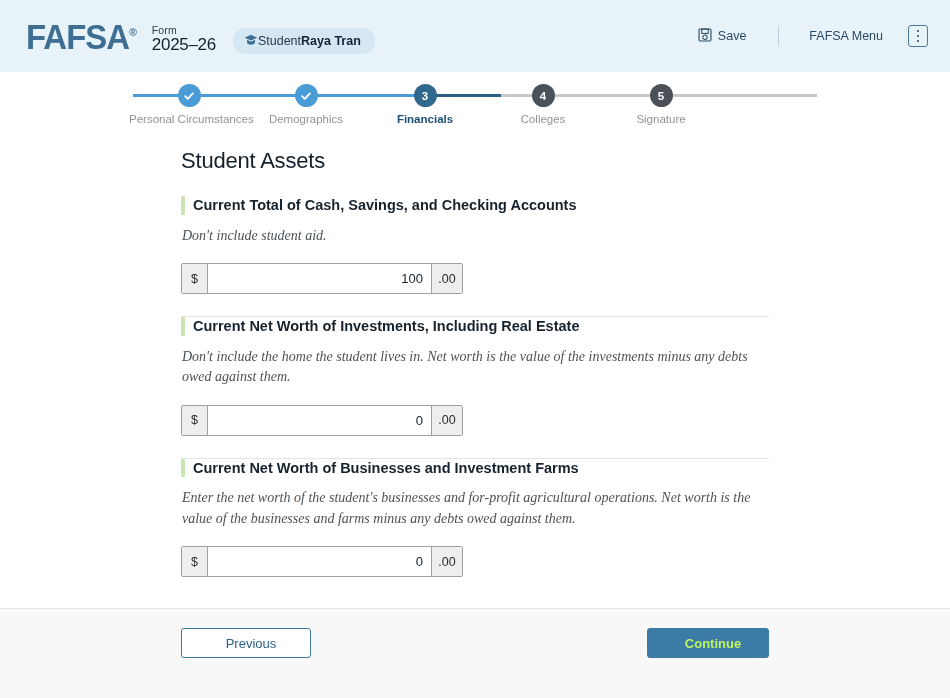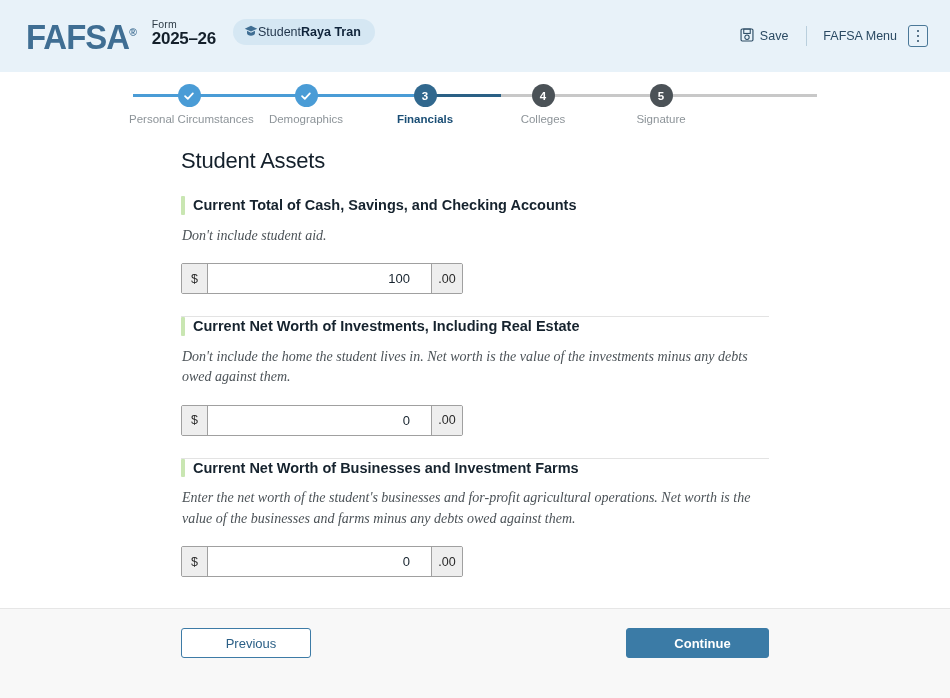--- a/index.html
+++ b/index.html
@@ -15,21 +15,21 @@
   .site-header {
     height: 72px;
     background: #e8f2f9;
     display: flex;
     align-items: center;
     padding: 0 22px 0 26px;
     position: relative;
   }
   .brand-block {
     display: flex;
-    align-items: flex-start;
+    align-items: flex-end;
   }
   .fafsa-wordmark {
     font-family: "Liberation Sans", sans-serif;
     font-weight: bold;
     font-size: 35px;
     letter-spacing: -1px;
     color: #3f6e93;
     line-height: 1;
     position: relative;
     font-stretch: condensed;
@@ -50,21 +50,20 @@
     display: block;
     font-size: 10.5px;
     color: #2e3c47;
     letter-spacing: .1px;
   }
   .form-year .fy-value {
     display: block;
     font-size: 17px;
     color: #14202b;
     letter-spacing: -.3px;
-    font-weight: bold;
   }
 
   .student-chip {
     margin-left: 17px;
     height: 26px;
     display: inline-flex;
     align-items: center;
     gap: 0;
     background: #d5e7f3;
     border-radius: 14px;
@@ -74,21 +73,21 @@
     white-space: nowrap;
   }
   .student-chip .chip-role { color: #1f3349; }
   .student-chip .chip-name { font-weight: bold; color: #10243a; }
   .cap-icon { display: inline-block; width: 14px; height: 13px; }
 
   .header-right {
     margin-left: auto;
     display: flex;
     align-items: center;
-    gap: 2px;
+    gap: 16px;
     font-size: 12.5px;
     color: #2a4a63;
   }
   .save-btn {
     display: inline-flex;
     align-items: center;
     gap: 6px;
     color: #2a4a63;
     padding: 4px 2px;
     cursor: pointer;
@@ -246,21 +245,21 @@
     width: 31px;
     flex: 0 0 31px;
     border-right: none;
     border-left: 1px solid #a0a0a0;
   }
   .money-input {
     flex: 1 1 auto;
     border: none;
     outline: none;
     text-align: right;
-    padding: 0 21px;
+    padding: 0 8px;
     font-family: "Liberation Sans", sans-serif;
     font-size: 13px;
     color: #16232e;
     background: #fff;
     min-width: 0;
   }
 
   
   .footer-bar {
     position: absolute;
@@ -290,24 +289,24 @@
     justify-content: center;
     padding-left: 16px;
   }
   .btn-secondary {
     width: 130px;
     background: #ffffff;
     border: 1px solid #3d7ba6;
     color: #2a5f86;
   }
   .btn-primary {
-    width: 143px;
+    width: 122px;
     background: #3b7ba6;
     border: 1px solid #3b7ba6;
-    color: #ffffff;
+    color: #bef264;
     font-weight: bold;
   }
   .page-root { position: relative; width: 950px; height: 698px; }
 </style>
 </head>
 <body>
 
 <div class="page-root">
 
   <div class="site-header">

